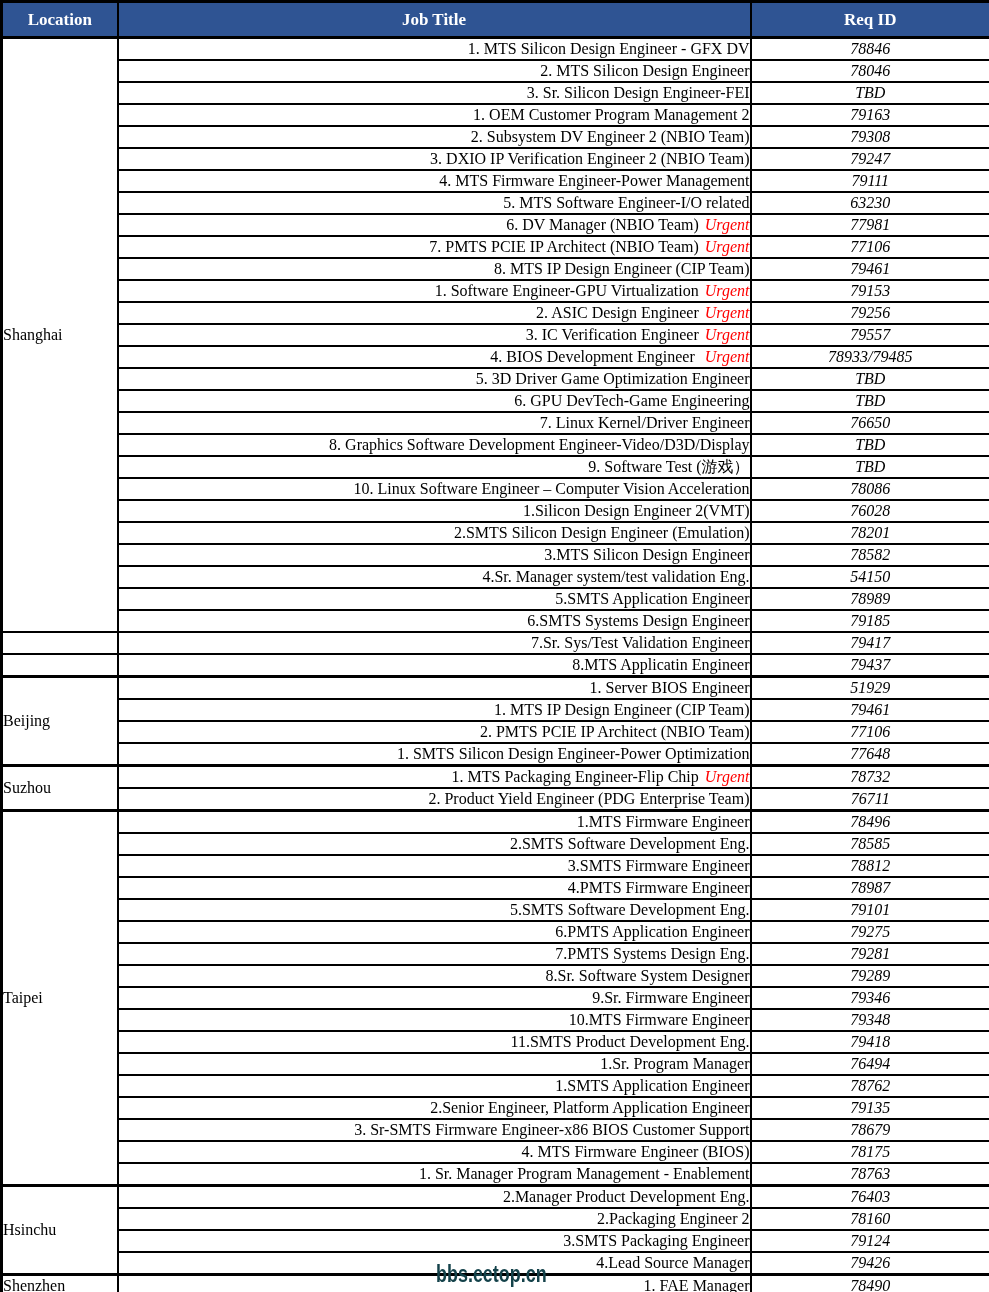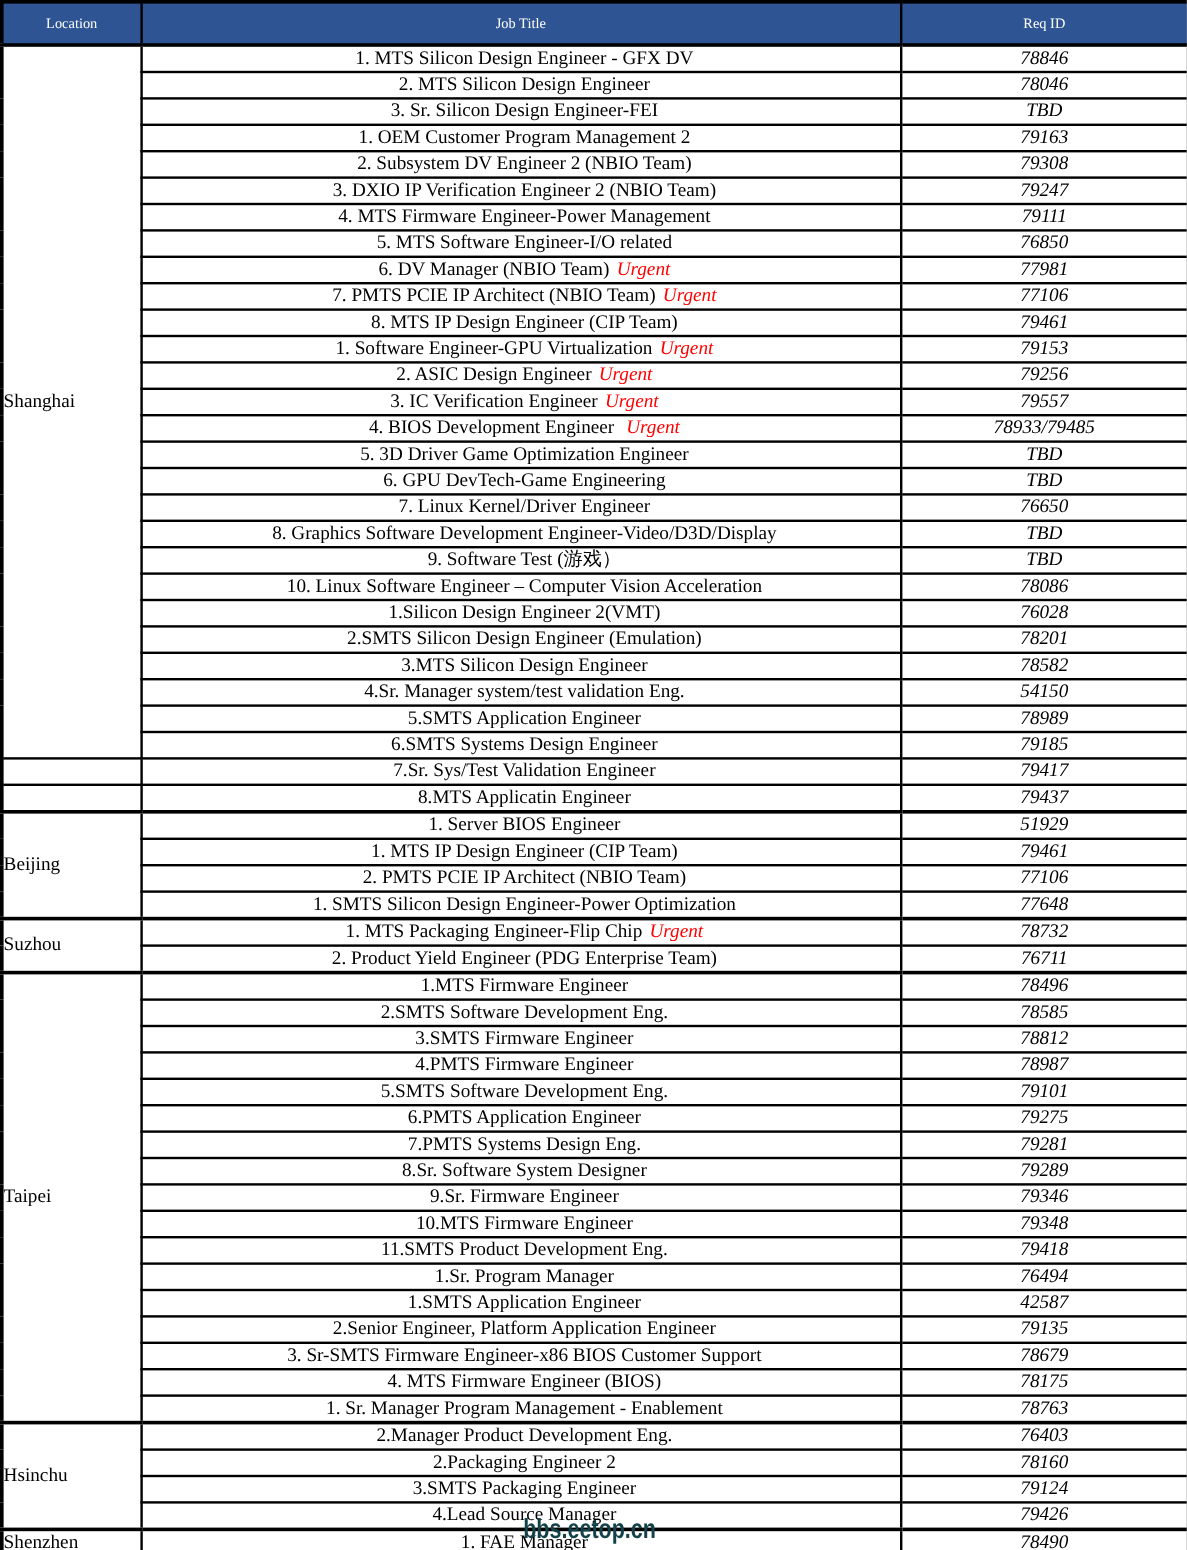--- a/index.html
+++ b/index.html
@@ -12,41 +12,41 @@
   html,body{margin:0;padding:0;background:#fff;}
   body{width:989px;font-family:"Liberation Serif",serif;color:#000;position:relative;}
   table{border-collapse:collapse;table-layout:fixed;width:989px;}
   table{border:3px solid var(--border);}
   col.col-loc{width:116px;}
   col.col-job{width:633px;}
   col.col-req{width:240px;}
   th{
     background:var(--header-bg);
     color:var(--header-text);
-    font-weight:normal;
-    font-size:12px;
+    font-weight:bold;
+    font-size:17px;
     height:33px;
     border:2px solid var(--border);
     border-bottom:3px solid var(--border);
     text-align:center;
     vertical-align:middle;
     padding:0;
   }
   td{
     border:2px solid var(--border);
     height:20px;
     font-size:16px;
     line-height:20px;
     padding:0;
     vertical-align:middle;
     overflow:hidden;
     white-space:nowrap;
   }
   td.loc{}
-  td.job{text-align:center;padding-left:6px;}
+  td.job{text-align:right;padding-left:6px;}
   td.req{text-align:center;font-style:italic;}
   tr.block-start td{border-top:3px solid var(--border);}
   .urgent{
     color:var(--urgent);
     font-weight:normal;
     font-style:italic;
     margin-left:6px;
   }
   .watermark{
     position:absolute;
@@ -104,21 +104,21 @@
       <tr>
         <td class="job"><span>3. DXIO IP Verification Engineer 2 (NBIO Team)</span></td>
         <td class="req">79247</td>
       </tr>
       <tr>
         <td class="job"><span>4. MTS Firmware Engineer-Power Management</span></td>
         <td class="req">79111</td>
       </tr>
       <tr>
         <td class="job"><span>5. MTS Software Engineer-I/O related</span></td>
-        <td class="req">76850</td>
+        <td class="req">63230</td>
       </tr>
       <tr>
         <td class="job"><span>6. DV Manager (NBIO Team)</span><span class="urgent">Urgent</span></td>
         <td class="req">77981</td>
       </tr>
       <tr>
         <td class="job"><span>7. PMTS PCIE IP Architect (NBIO Team)</span><span class="urgent">Urgent</span></td>
         <td class="req">77106</td>
       </tr>
       <tr>
@@ -269,21 +269,21 @@
       <tr>
         <td class="job"><span>11.SMTS Product Development Eng.</span></td>
         <td class="req">79418</td>
       </tr>
       <tr>
         <td class="job"><span>1.Sr. Program Manager</span></td>
         <td class="req">76494</td>
       </tr>
       <tr>
         <td class="job"><span>1.SMTS Application Engineer</span></td>
-        <td class="req">42587</td>
+        <td class="req">78762</td>
       </tr>
       <tr>
         <td class="job"><span>2.Senior Engineer, Platform Application Engineer</span></td>
         <td class="req">79135</td>
       </tr>
       <tr>
         <td class="job"><span>3. Sr-SMTS Firmware Engineer-x86 BIOS Customer Support</span></td>
         <td class="req">78679</td>
       </tr>
       <tr>

